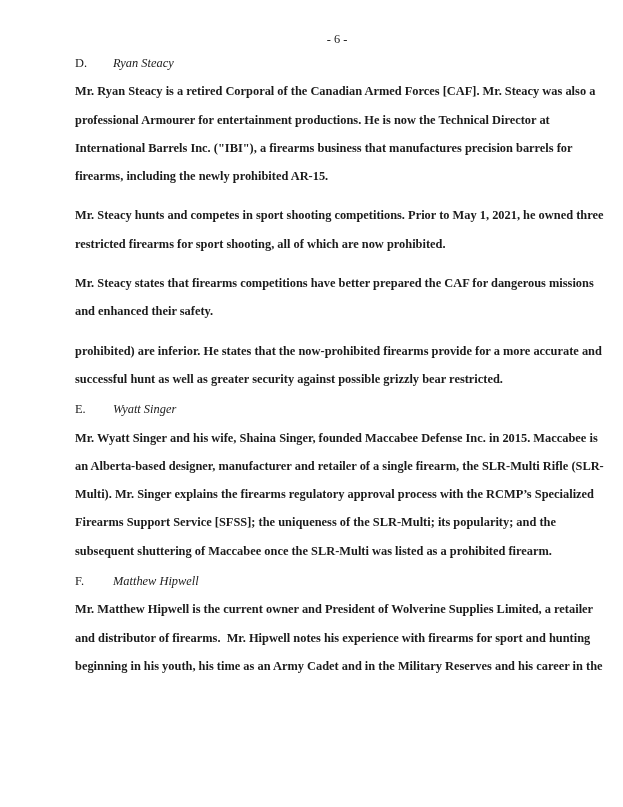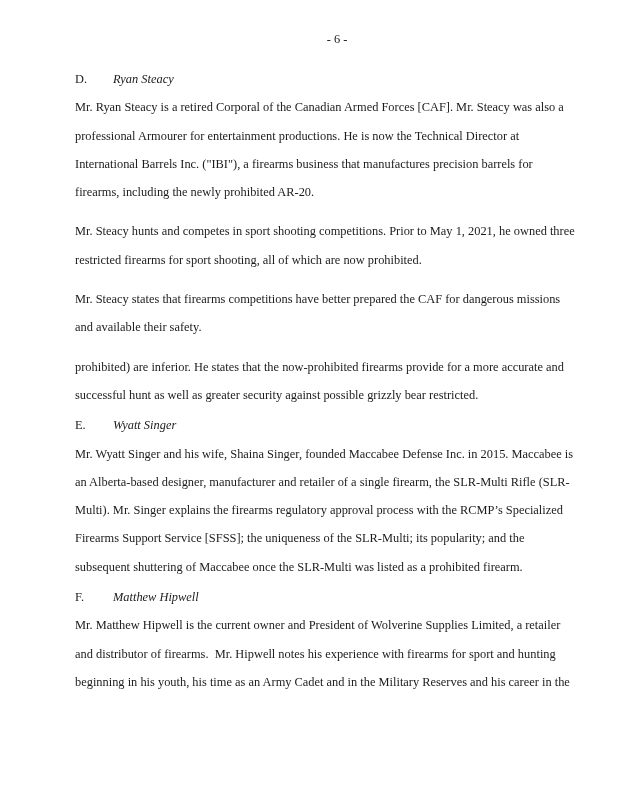--- a/index.html
+++ b/index.html
@@ -20,59 +20,60 @@
     padding: 31px 24px 0 75px;
   }
   .pagenum {
     text-align: center;
     height: 16px;
     line-height: 16px;
     white-space: pre;
   }
   .doc-body { }
   .section { margin-top: 2px; }
-  .doc-body .section:first-child { margin-top: 18px; }
+  .doc-body .section:first-child { margin-top: 2px; }
   .heading {
     line-height: 28.3px;
     white-space: pre;
   }
   .heading .letter {
     display: inline-block;
     width: 38px;
     font-style: normal;
   }
   .heading .title { font-style: italic; }
   .paragraph { }
   .paragraph + .paragraph { margin-top: 11px; }
   .paragraph .line {
     line-height: 28.3px;
     white-space: pre;
+    font-weight: bold;
   }
 </style>
 </head>
 <body>
 
 <div class="page">
   <div class="pagenum">- 6 -</div>
   <div class="doc-body">
       <section class="section">
         <div class="heading"><span class="letter">D.</span><span class="title">Ryan Steacy</span></div>
         <div class="paragraph">
           <div class="line">Mr. Ryan Steacy is a retired Corporal of the Canadian Armed Forces [CAF]. Mr. Steacy was also a</div>
           <div class="line">professional Armourer for entertainment productions. He is now the Technical Director at</div>
           <div class="line">International Barrels Inc. ("IBI"), a firearms business that manufactures precision barrels for</div>
-          <div class="line">firearms, including the newly prohibited AR-20.</div>
+          <div class="line">firearms, including the newly prohibited AR-15.</div>
         </div>
         <div class="paragraph">
           <div class="line">Mr. Steacy hunts and competes in sport shooting competitions. Prior to May 1, 2021, he owned three</div>
           <div class="line">restricted firearms for sport shooting, all of which are now prohibited.</div>
         </div>
         <div class="paragraph">
           <div class="line">Mr. Steacy states that firearms competitions have better prepared the CAF for dangerous missions</div>
-          <div class="line">and available their safety.</div>
+          <div class="line">and enhanced their safety.</div>
         </div>
         <div class="paragraph">
           <div class="line">prohibited) are inferior. He states that the now-prohibited firearms provide for a more accurate and</div>
           <div class="line">successful hunt as well as greater security against possible grizzly bear restricted.</div>
         </div>
       </section>
       <section class="section">
         <div class="heading"><span class="letter">E.</span><span class="title">Wyatt Singer</span></div>
         <div class="paragraph">
           <div class="line">Mr. Wyatt Singer and his wife, Shaina Singer, founded Maccabee Defense Inc. in 2015. Maccabee is</div>

